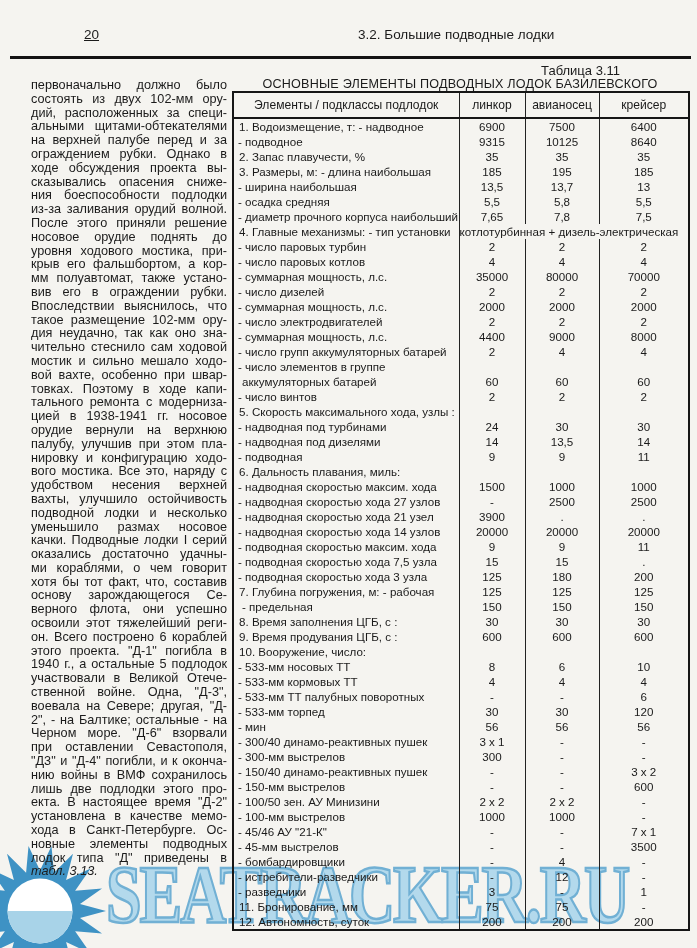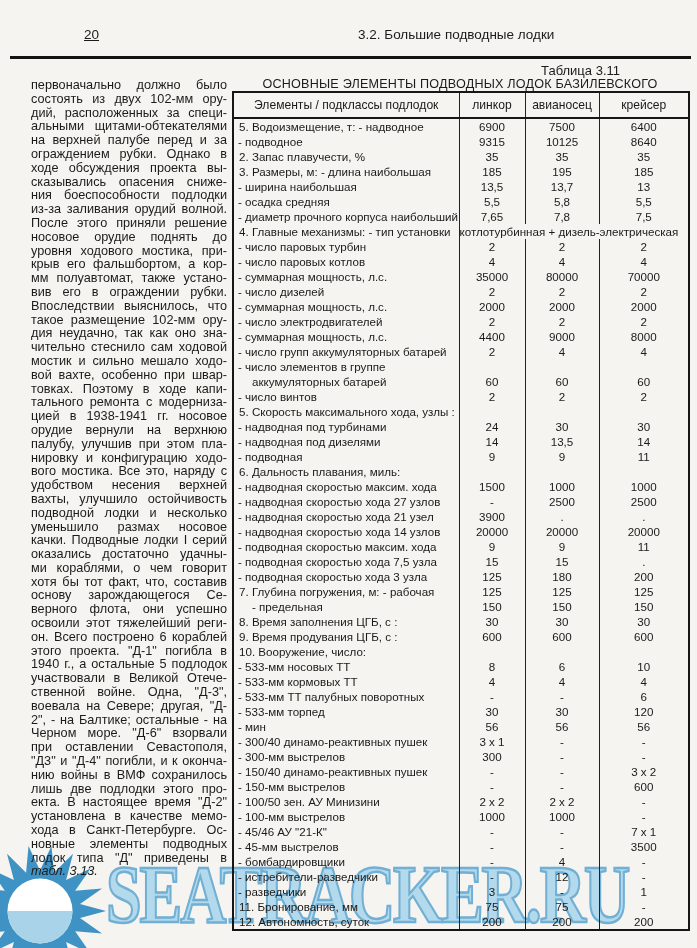--- a/index.html
+++ b/index.html
@@ -27,21 +27,21 @@
   table.data-table thead td{
     height:24px; text-align:center; vertical-align:middle;
     font-size:12.1px; border-bottom:2px solid #161616;margin-top:26px;
   }
   table.data-table td{padding:0; line-height:1; overflow:hidden; white-space:nowrap;}
   table.data-table tbody td{height:15px; vertical-align:middle;}
   td.vcell{border-left:1.5px solid #222; text-align:center;}
   td.scell{border-left:1.5px solid #222; text-align:left;}
   td.lcell.i0{padding-left:5px;}
   td.lcell.i1{padding-left:4px;}
-  td.lcell.i2{padding-left:18px;}
+  td.lcell.i2{padding-left:8px;}
 
   .wm-star{position:absolute; left:-26px; top:845px; z-index:0;}
   .wm-text{
     position:absolute; left:106px; top:854px; z-index:1;
     font-family:"Liberation Serif", serif; font-weight:700;
     font-size:64px; letter-spacing:-2px; line-height:1;
     color:#aed7ec; -webkit-text-stroke:2px #66abd2;
     transform:scaleY(1.28); transform-origin:top left; opacity:.92;
     white-space:nowrap;
   }
@@ -138,21 +138,21 @@
     <thead>
         <tr>
           <td class="hcell">Элементы / подклассы подлодок</td>
           <td class="hcell vcell">линкор</td>
           <td class="hcell vcell">авианосец</td>
           <td class="hcell vcell">крейсер</td>
         </tr>
       </thead>
     <tbody>
         <tr>
-          <td class="lcell i0">5. Водоизмещение, т: - надводное</td>
+          <td class="lcell i0">1. Водоизмещение, т: - надводное</td>
           <td class="vcell">6900</td>
           <td class="vcell">7500</td>
           <td class="vcell">6400</td>
         </tr>
         <tr>
           <td class="lcell i1">- подводное</td>
           <td class="vcell">9315</td>
           <td class="vcell">10125</td>
           <td class="vcell">8640</td>
         </tr>

